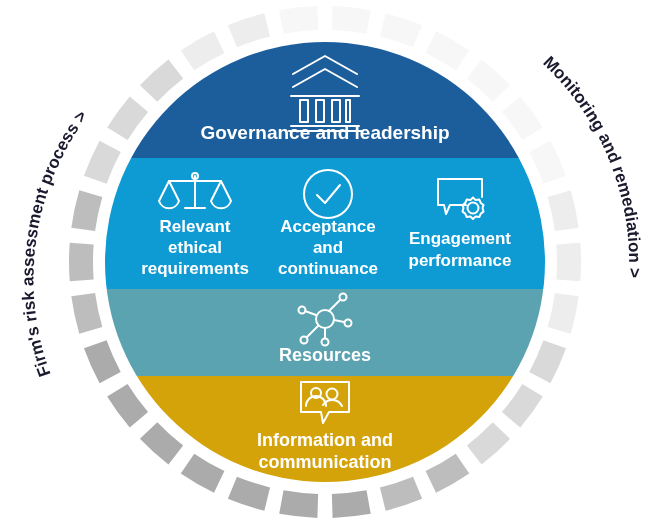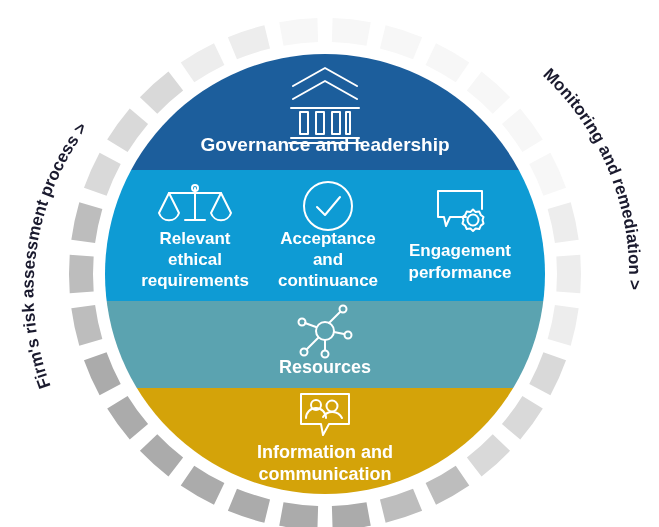--- a/index.html
+++ b/index.html
@@ -10,21 +10,21 @@
   body {
     width: 659px;
     height: 527px;
     font-family: "Liberation Sans", sans-serif;
     overflow: hidden;
     position: relative;
   }
   #stage {
     position: absolute;
     left: 0;
-    top: 16px;
+    top: 4px;
     width: 659px;
     height: 429px;
   }
   svg.diagram {
     display: block;
     width: 659px;
     height: 527px;
   }
   .band-label {
     fill: #ffffff;

